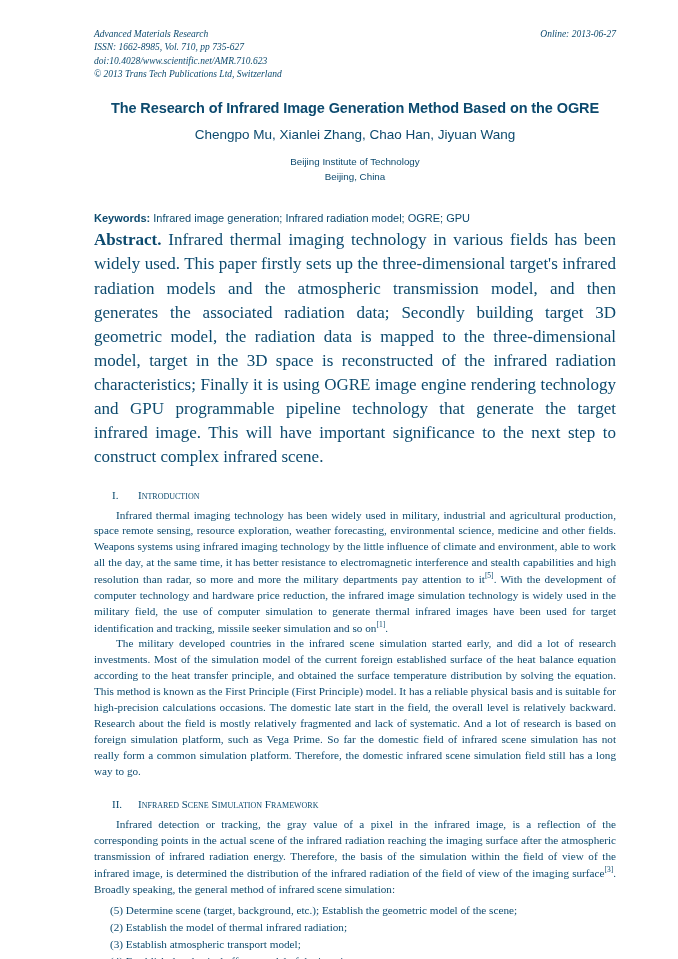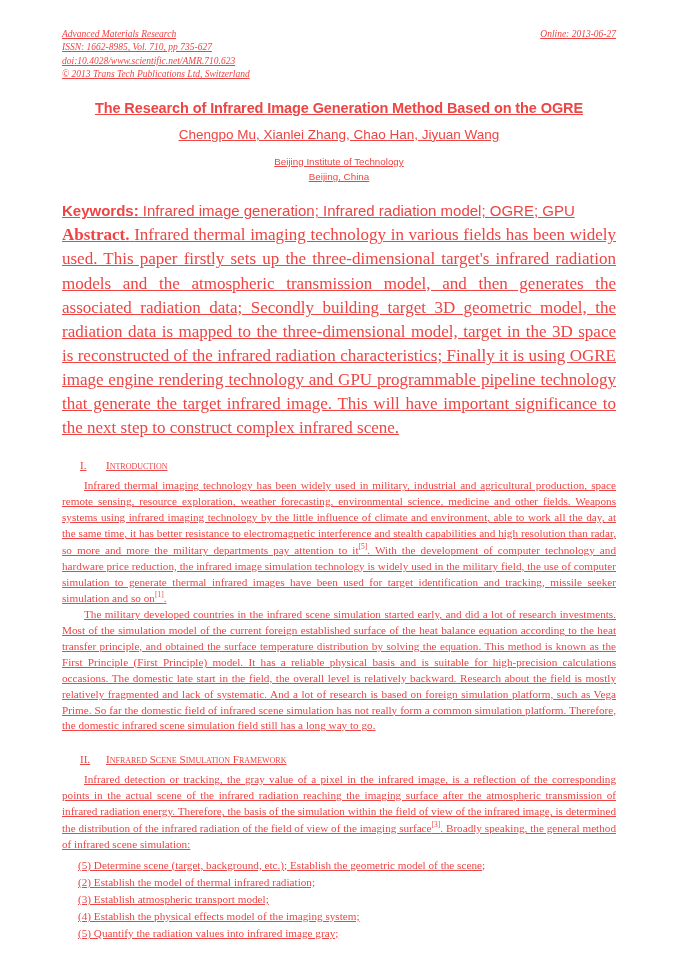--- a/index.html
+++ b/index.html
@@ -7,25 +7,24 @@
     padding: 0;
     background: #8a8a8a;
   }
   .page {
     width: 678px;
     height: 959px;
     background: #ffffff;
     margin: 0 auto;
     position: relative;
     box-sizing: border-box;
-    padding: 28px 62px 0 62px;
+    padding: 28px 62px 0 94px;
     font-family: "Liberation Serif", serif;
-    color: #ef4444;
+    color: #0c4a6e;
     overflow: hidden;
-    text-decoration: underline;
   }
   .header-block {
     font-size: 9.5px;
     line-height: 1.42;
     font-style: italic;
     font-family: "Liberation Serif", serif;
   }
   .header-row {
     display: flex;
     justify-content: space-between;
@@ -49,22 +48,22 @@
   }
   .affil {
     text-align: center;
     font-family: "Liberation Sans", sans-serif;
     font-size: 9.8px;
     line-height: 1.55;
     margin-top: 12px;
   }
   .keywords {
     font-family: "Liberation Sans", sans-serif;
-    font-size: 15px;
-    margin-top: 18px;
+    font-size: 11px;
+    margin-top: 28px;
   }
   .keywords b { font-weight: bold; }
   .abstract {
     margin-top: 4px;
     font-size: 17px;
     line-height: 1.42;
     text-align: justify;
   }
   .abstract b { font-weight: bold; }
   .section-head {

